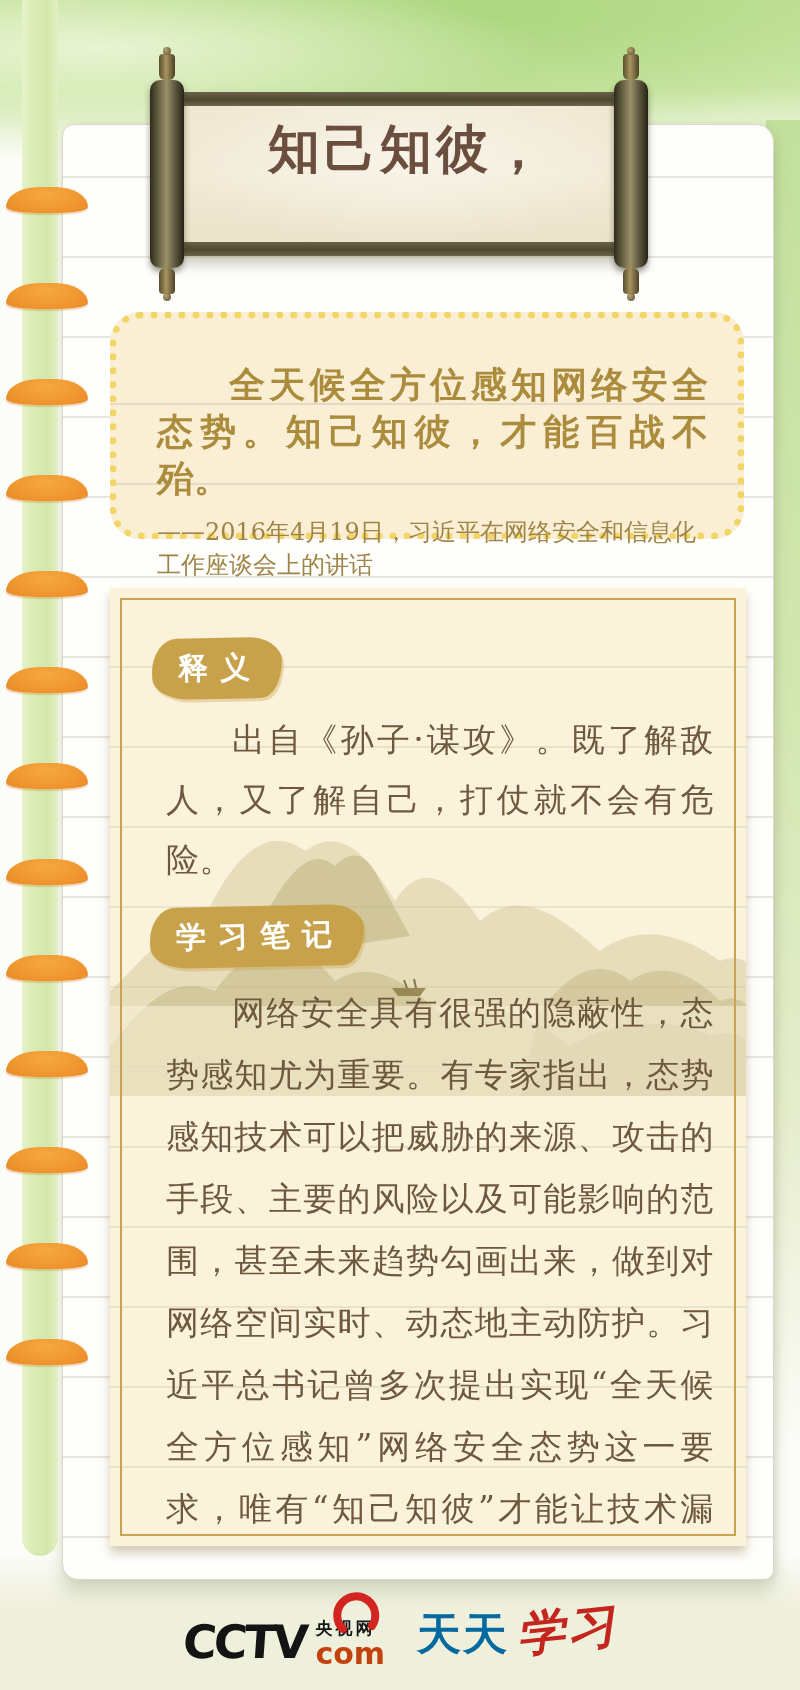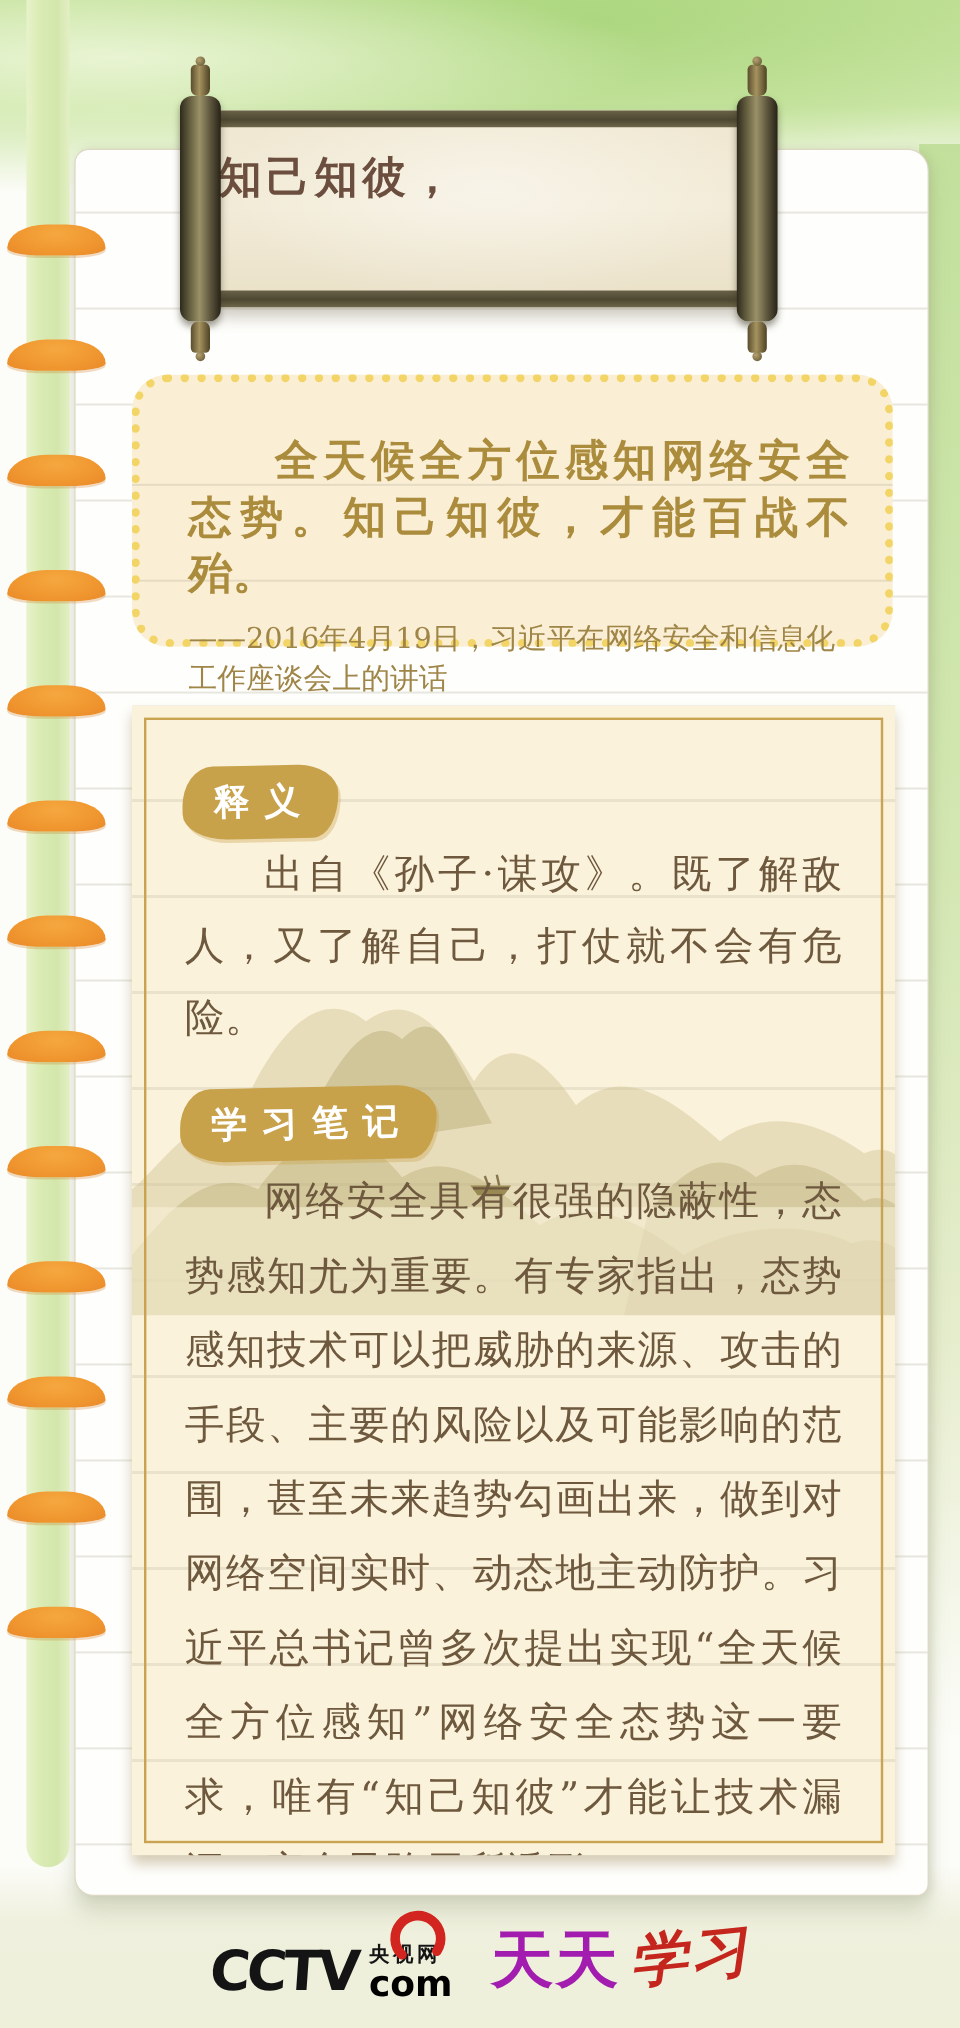--- a/index.html
+++ b/index.html
@@ -56,21 +56,21 @@
       linear-gradient(180deg,#efe7d0 0%,#f2ebd7 50%,#e9e0c6 100%);
     box-shadow:0 8px 12px rgba(90,80,50,.3);
   }
   .scroll .band{position:absolute;left:0;width:100%;height:14px;
     background:linear-gradient(180deg,#6a6248 0%,#4e4832 55%,#6e664a 100%);
     border-radius:2px;}
   .scroll .band.top{top:0;}
   .scroll .band.bottom{bottom:0;}
   .scroll-title{
     position:absolute;left:0;top:24px;width:100%;
-    font-size:36px;line-height:66px;font-weight:900;
+    text-align:center;font-size:52px;line-height:66px;font-weight:900;
     letter-spacing:4px;color:#6b4e3d;
     font-family:"DejaVu Sans","Liberation Sans",sans-serif;
   }
   .roller{position:absolute;top:28px;width:34px;height:188px;border-radius:10px;
     background:linear-gradient(90deg,#2e2a1c 0%,#6e6746 28%,#9a9168 48%,#5c553d 75%,#262216 100%);
     box-shadow:0 4px 6px rgba(60,55,35,.5);}
   .roller.left{left:2px;}
   .roller.right{right:20px;}
   .finial{position:absolute;width:16px;height:26px;
     background:linear-gradient(90deg,#5a4d2e,#a6935f 45%,#4e4226);
@@ -123,41 +123,41 @@
     font-family:"DejaVu Serif","Liberation Serif",serif;
     box-shadow:2px 3px 0 rgba(200,161,75,.35);
   }
   .label-blob.shiyi{left:42px;top:50px;}
   .label-blob.notes{left:40px;top:318px;}
   .body-text{
     position:absolute;left:44px;width:548px;
     font-size:33px;line-height:60px;color:#6e593f;
     text-indent:2em;text-align:justify;letter-spacing:.5px;
     font-family:"DejaVu Serif","Liberation Serif",serif;
-    margin:0;
+    margin:12px;
   }
   .body-text.shiyi{top:110px;}
   .body-text.notes{top:382px;line-height:62px;}
   
   .footer{position:absolute;left:0;top:1594px;width:800px;height:80px;
     display:flex;align-items:center;justify-content:center;gap:18px;}
   .cctv{position:relative;display:flex;align-items:flex-end;height:70px;}
   .cctv-word{
     font-size:46px;font-weight:900;color:#141414;letter-spacing:-3px;
     transform:skewX(-4deg);line-height:1;margin-bottom:4px;
     font-family:"DejaVu Sans","Liberation Sans",sans-serif;
   }
   .cctv-arc{position:absolute;left:148px;top:-12px;width:52px;height:52px;}
   .cctv-col{display:flex;flex-direction:column;align-items:flex-start;margin-left:10px;margin-bottom:2px;}
   .cctv-site{font-size:17px;font-weight:700;color:#141414;letter-spacing:3px;
     font-family:"DejaVu Sans","Liberation Sans",sans-serif;}
-  .cctv-com{font-size:30px;font-weight:800;color:#000000;line-height:.9;
+  .cctv-com{font-size:30px;font-weight:800;color:#c2410c;line-height:.9;
     font-family:"DejaVu Sans","Liberation Sans",sans-serif;}
   .program{display:flex;align-items:center;margin-left:14px;}
-  .program .tian{font-size:52px;font-weight:900;color:#a21caf;letter-spacing:2px;
+  .program .tian{font-size:44px;font-weight:900;color:#0369a1;letter-spacing:2px;
     font-family:"DejaVu Serif","Liberation Serif",serif;}
   .program .xue{font-size:48px;font-weight:700;font-style:italic;color:#c4261d;
     transform:rotate(-6deg) translateY(-4px);margin-left:8px;letter-spacing:2px;
     font-family:"DejaVu Serif","Liberation Serif",serif;}
 </style>
 </head>
 <body>
 
 <div class="canvas">
 

